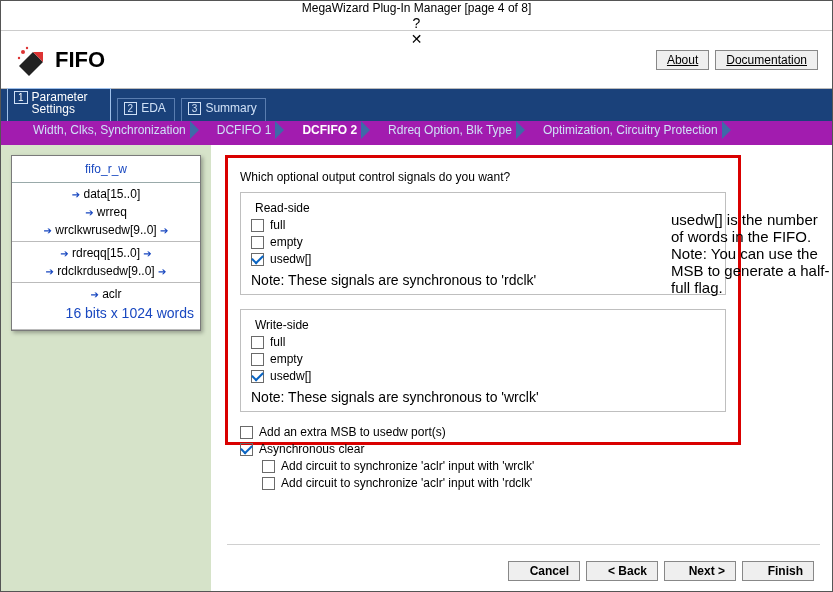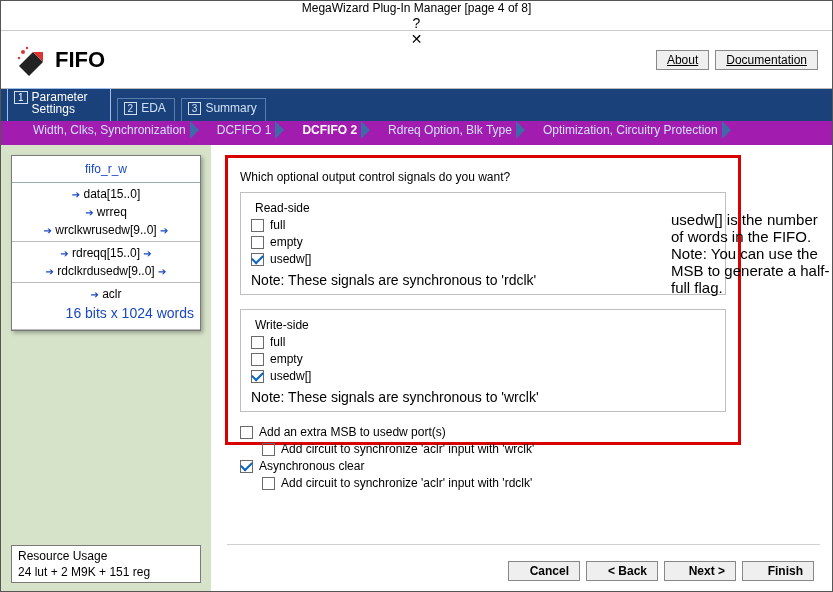--- a/index.html
+++ b/index.html
@@ -151,24 +151,20 @@
           </div>
       </div>
       <div class="sect">
         <div class="row">
             <span><span class="arrow">➔</span> <span>aclr</span></span>
             <span></span>
           </div>
         <div class="foot">16 bits x 1024 words</div>
       </div>
     </div>
-    <div class="resource">
-      <div>Resource Usage</div>
-      <div>24 lut + 2 M9K + 151 reg</div>
-    </div>
   </div>
 
   <div class="rightpane">
     <div class="redframe">
       <div class="question">Which optional output control signals do you want?</div>
       <div class="sides">
         <div class="group">
           <div class="legend" style="margin-top:-16px;background:#fff;display:inline-block;padding:0 4px;">Read-side</div>
           <div class="cb">
               <span class="box"></span>
@@ -199,27 +195,27 @@
               <span>usedw[]</span>
             </div>
           <div class="note">Note: These signals are synchronous to 'wrclk'</div>
         </div>
       </div>
       <div style="height:10px"></div>
       <div class="cb">
           <span class="box"></span>
           <span>Add an extra MSB to usedw port(s)</span>
         </div>
+      <div class="cb checked">
+          <span class="box"></span>
+          <span>Asynchronous clear</span>
+        </div>
       <div class="cb" style="margin-left:22px">
           <span class="box"></span>
           <span>Add circuit to synchronize 'aclr' input with 'wrclk'</span>
-        </div>
-      <div class="cb checked">
-          <span class="box"></span>
-          <span>Asynchronous clear</span>
         </div>
       <div class="cb" style="margin-left:22px">
           <span class="box"></span>
           <span>Add circuit to synchronize 'aclr' input with 'rdclk'</span>
         </div>
     </div>
 
     <div class="sidehint" style="white-space:pre-line">usedw[] is the number of words in the FIFO.
 Note: You can use the MSB to generate a half-full flag.</div>
   </div>

